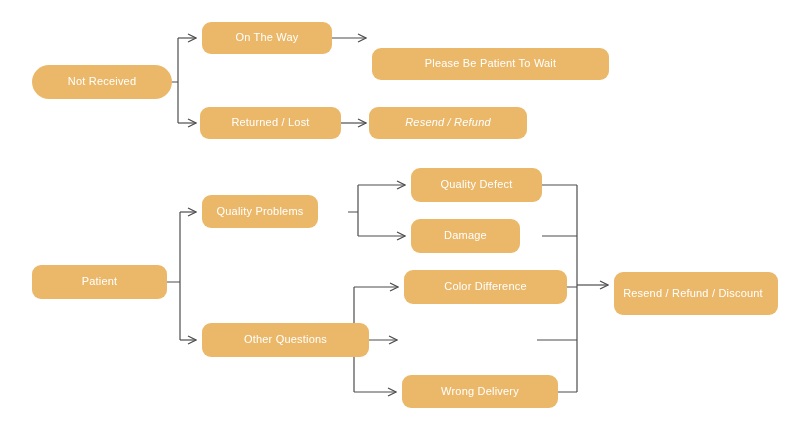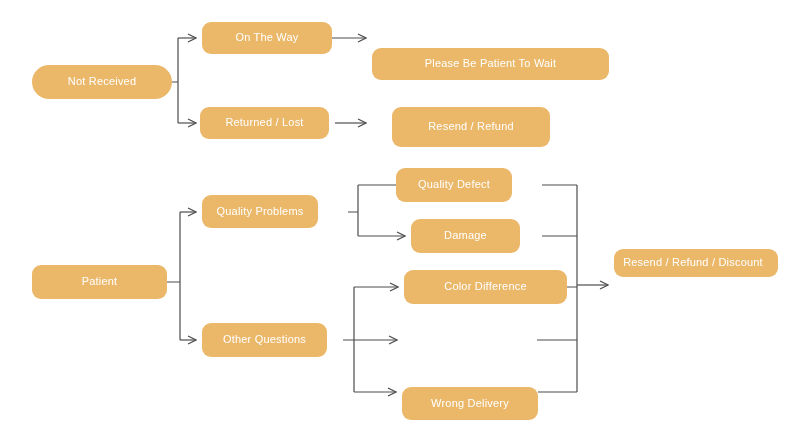--- a/index.html
+++ b/index.html
@@ -83,34 +83,34 @@
     <path d="M542,185 H577 M542,236 H577 M551,287 H577 M537,340 H577 M538,392 H577 M577,185 V392"></path>
     <path d="M577,285 H608" marker-end="url(#arrowhead)"></path>
   </svg>
 
   <div class="node" style="left:32px; top:65px; width:140px; height:34px;border-radius:17px;">Not Received</div>
 
   <div class="node" style="left:202px; top:22px; width:130px; height:32px;">On The Way</div>
 
   <div class="node" style="left:372px; top:23px; width:237px; height:32px;margin-top:25px;">Please Be Patient To Wait</div>
 
-  <div class="node" style="left:200px; top:107px; width:129px; height:32px;">Returned / Lost</div>
+  <div class="node" style="left:200px; top:107px; width:141px; height:32px;">Returned / Lost</div>
 
-  <div class="node" style="left:392px; top:107px; width:158px; height:40px;">Resend / Refund</div>
+  <div class="node" style="left:369px; top:107px; width:158px; height:32px;font-style:italic;">Resend / Refund</div>
 
   <div class="node" style="left:32px; top:265px; width:135px; height:34px;">Patient</div>
 
   <div class="node" style="left:202px; top:195px; width:116px; height:33px;">Quality Problems</div>
 
-  <div class="node" style="left:202px; top:323px; width:125px; height:34px;">Other Questions</div>
+  <div class="node" style="left:202px; top:323px; width:167px; height:34px;">Other Questions</div>
 
-  <div class="node" style="left:396px; top:168px; width:116px; height:34px;">Quality Defect</div>
+  <div class="node" style="left:411px; top:168px; width:131px; height:34px;">Quality Defect</div>
 
   <div class="node" style="left:411px; top:219px; width:109px; height:34px;">Damage</div>
 
   <div class="node" style="left:404px; top:270px; width:163px; height:34px;">Color Difference</div>
 
 
-  <div class="node" style="left:402px; top:387px; width:136px; height:33px;">Wrong Delivery</div>
+  <div class="node" style="left:402px; top:375px; width:156px; height:33px;">Wrong Delivery</div>
 
-  <div class="node wrap" style="left:614px; top:249px; width:164px; height:28px;padding-left:8px;">Resend / Refund / Discount</div>
+  <div class="node wrap" style="left:614px; top:272px; width:164px; height:43px;padding-left:8px;">Resend / Refund / Discount</div>
 
 </div>
 
 </body></html>

